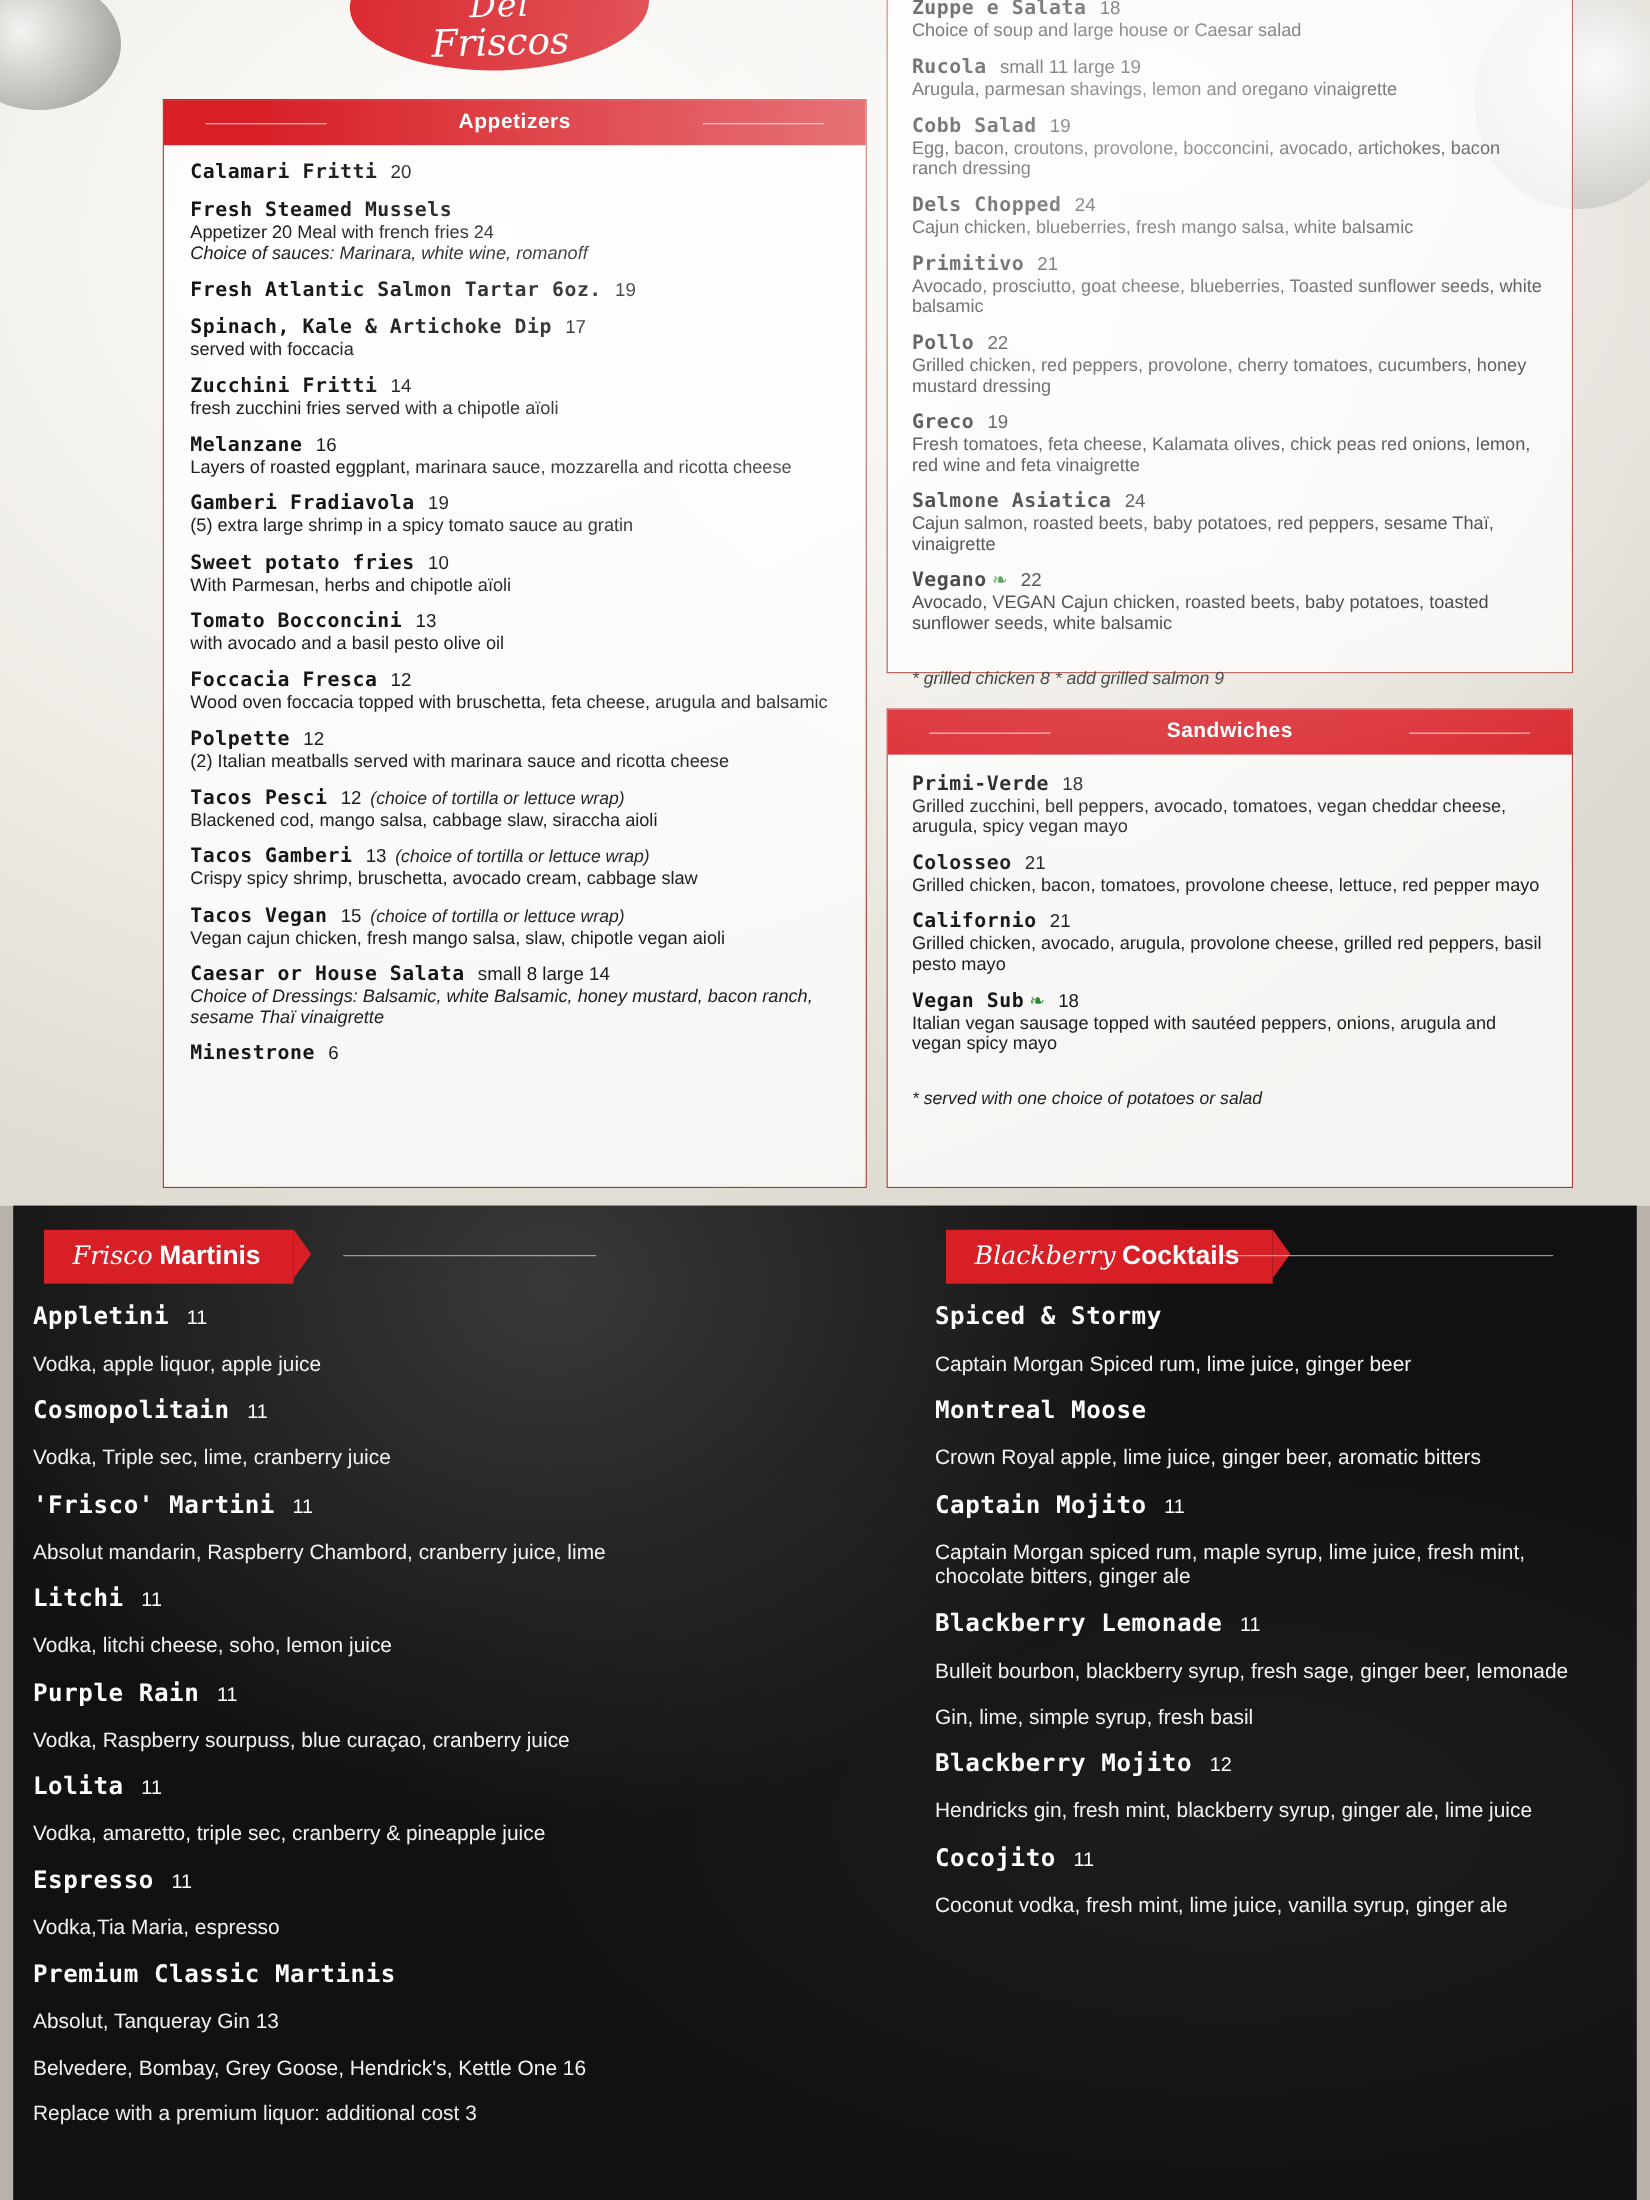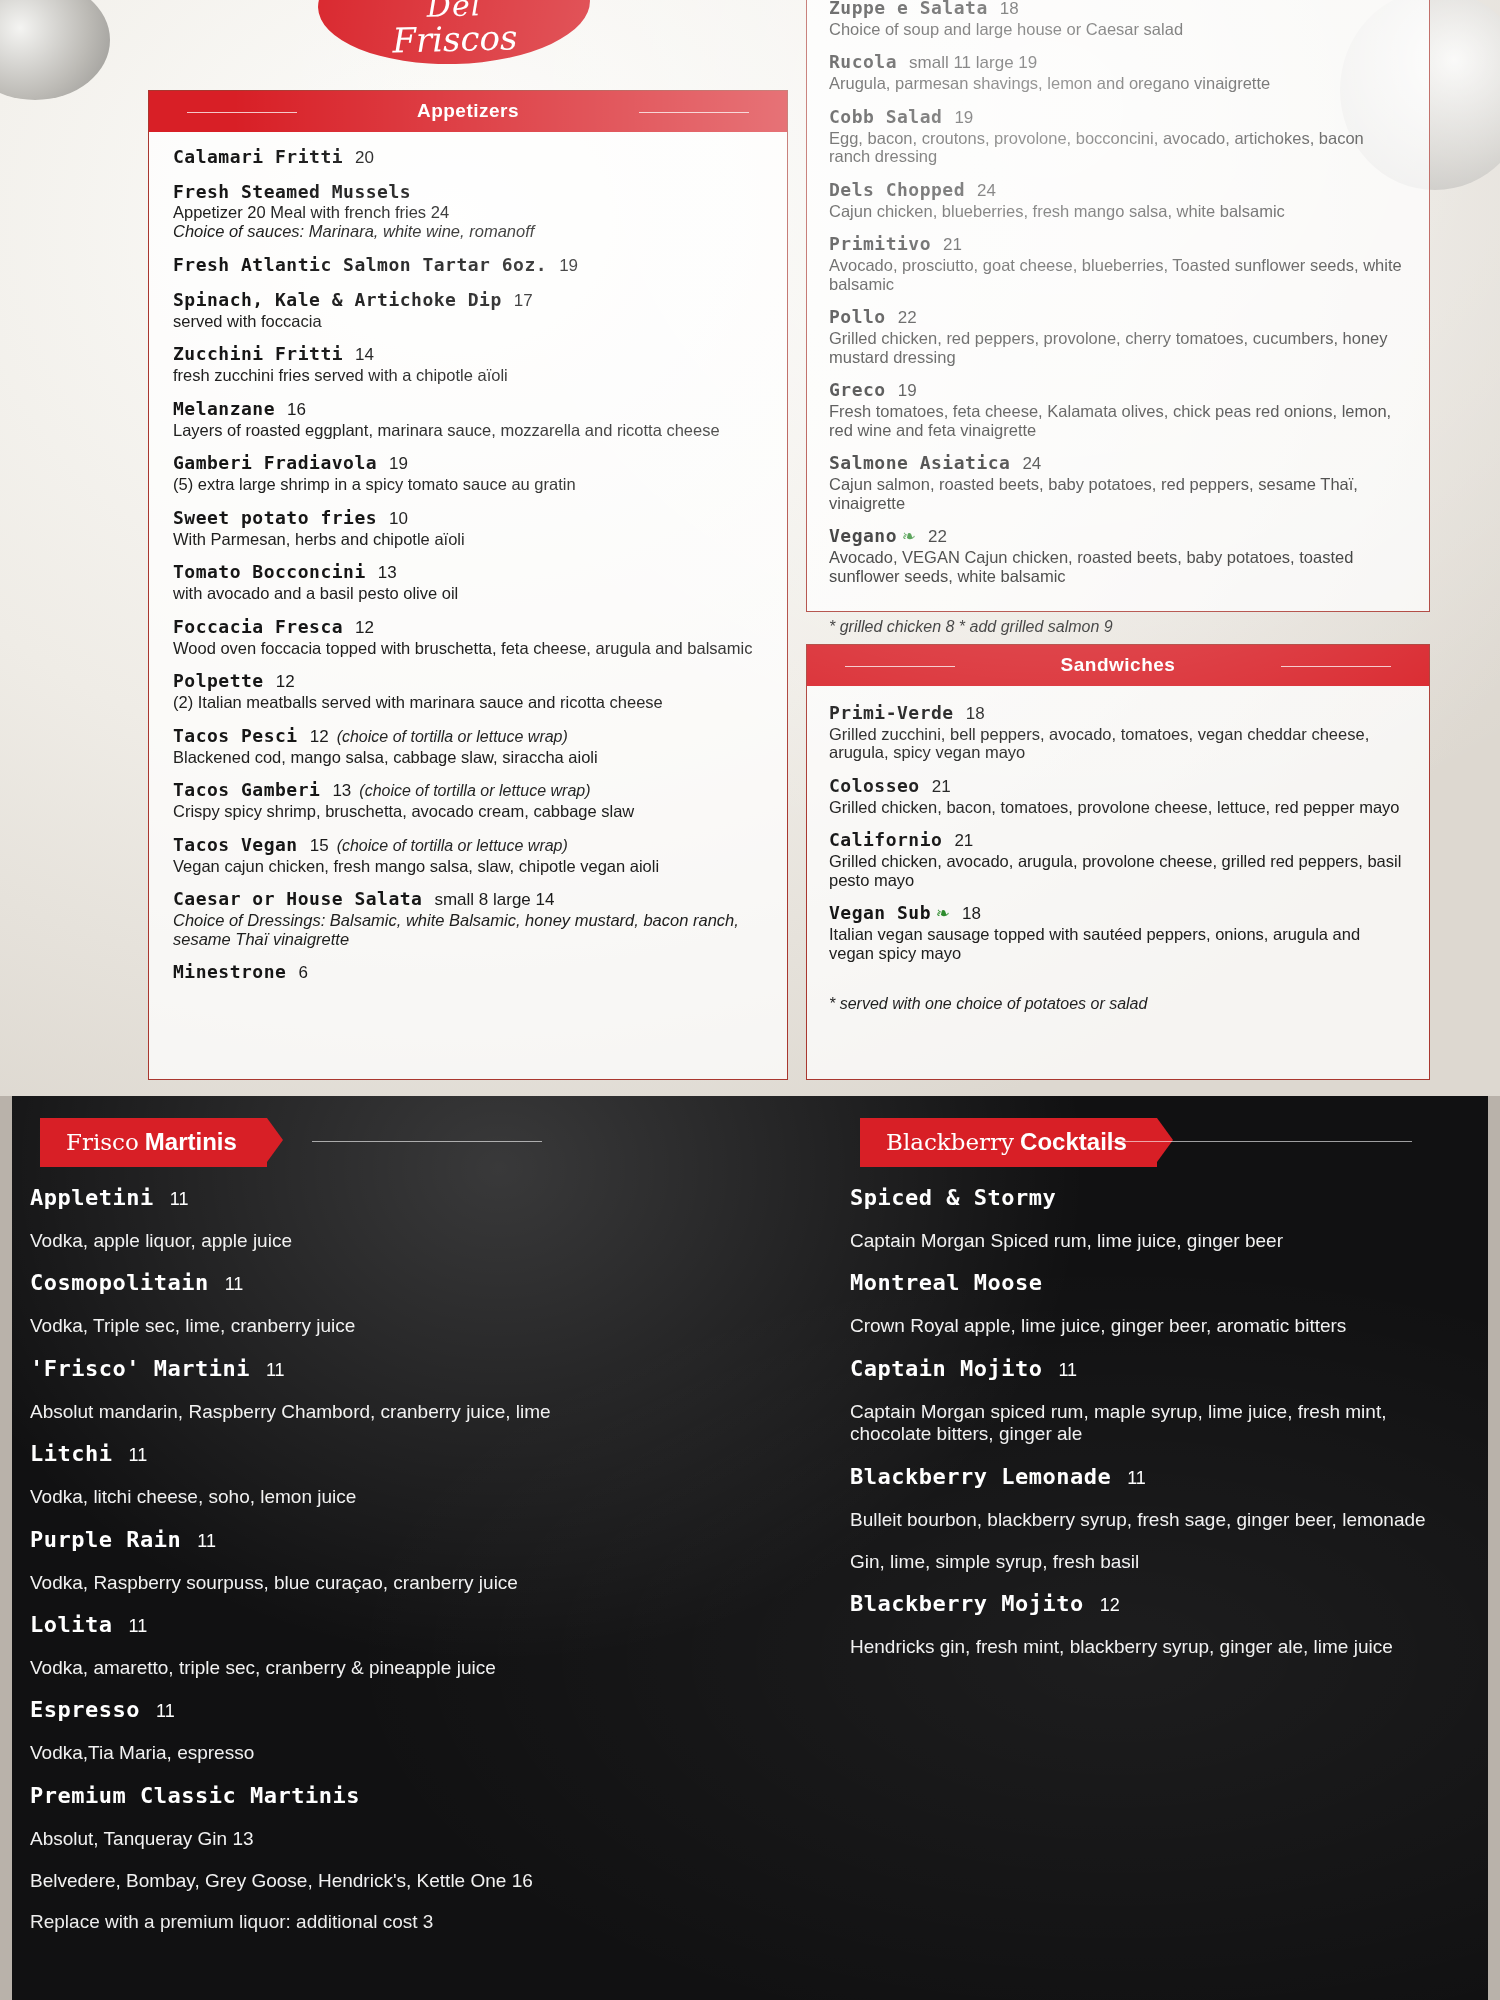--- a/index.html
+++ b/index.html
@@ -106,21 +106,21 @@
   .dcol-r { left: 820px; width: 656px; }
 
   .ribbon {
     position: relative; display: inline-block;
     background: #d81f26; color: #fff;
     padding: 10px 30px 11px 26px;
     font-size: 24px;
     margin-left: 28px; margin-top: 22px;
   }
   .ribbon .script {
-    font-family: "DejaVu Serif", serif; font-size: 23px; margin-right: 6px;
+    font-family: "DejaVu Serif", serif; font-style: italic; font-size: 23px; margin-right: 6px;
   }
   .ribbon .bold { font-weight: bold; }
   .ribbon::after {
     content:""; position:absolute; right:-16px; top:0; border-left:16px solid #d81f26;
     border-top: 22.5px solid transparent; border-bottom: 22.5px solid transparent;
   }
   .hrule { position: absolute; height: 1px; background: rgba(255,255,255,.6); }
 
   .dark-items { padding: 18px 20px 0 18px; }
   .ditem { margin-bottom: 18px; }
@@ -361,15 +361,19 @@
           <div><span class="dname">Blackberry Lemonade</span><span class="dprice">11</span></div>
           <div class="ddesc">Bulleit bourbon, blackberry syrup, fresh sage, ginger beer, lemonade</div>
         </div>
         <div class="ditem">
           <div class="ddesc">Gin, lime, simple syrup, fresh basil</div>
         </div>
         <div class="ditem">
           <div><span class="dname">Blackberry Mojito</span><span class="dprice">12</span></div>
           <div class="ddesc">Hendricks gin, fresh mint, blackberry syrup, ginger ale, lime juice</div>
         </div>
+        <div class="ditem">
+          <div><span class="dname">Cocojito</span><span class="dprice">11</span></div>
+          <div class="ddesc">Coconut vodka, fresh mint, lime juice, vanilla syrup, ginger ale</div>
+        </div>
       </div>
   </div>
 </div>
 
 </body></html>

